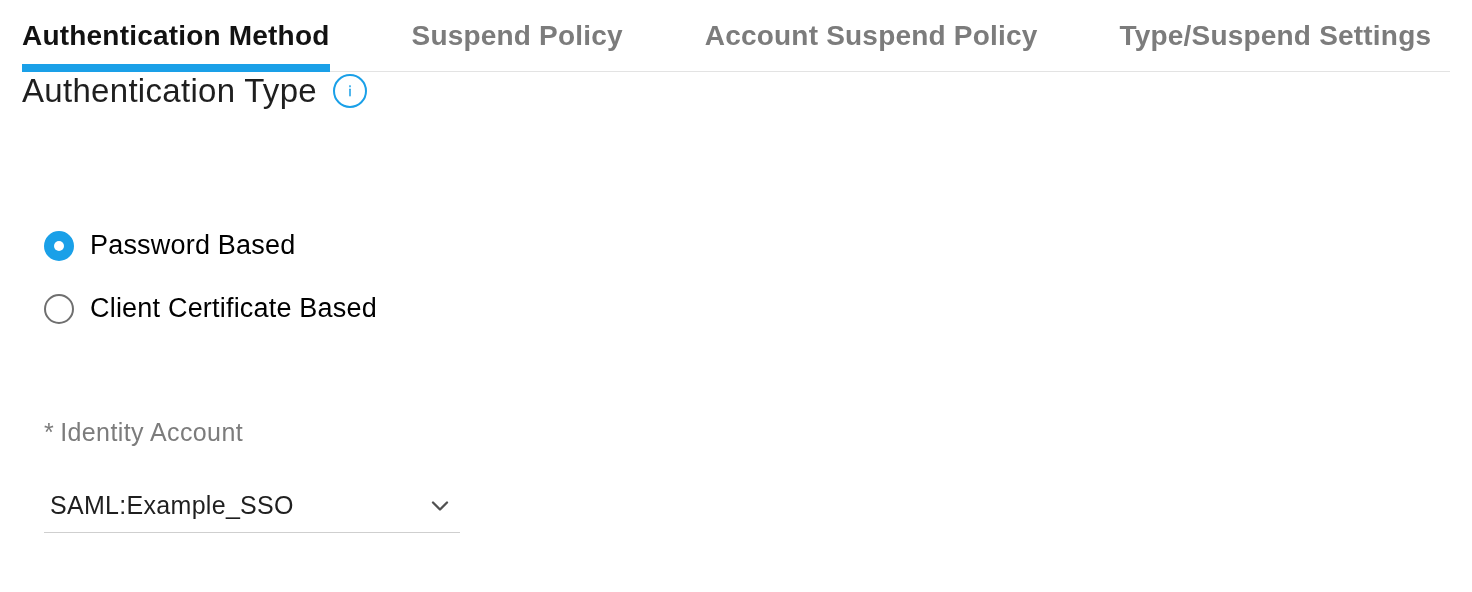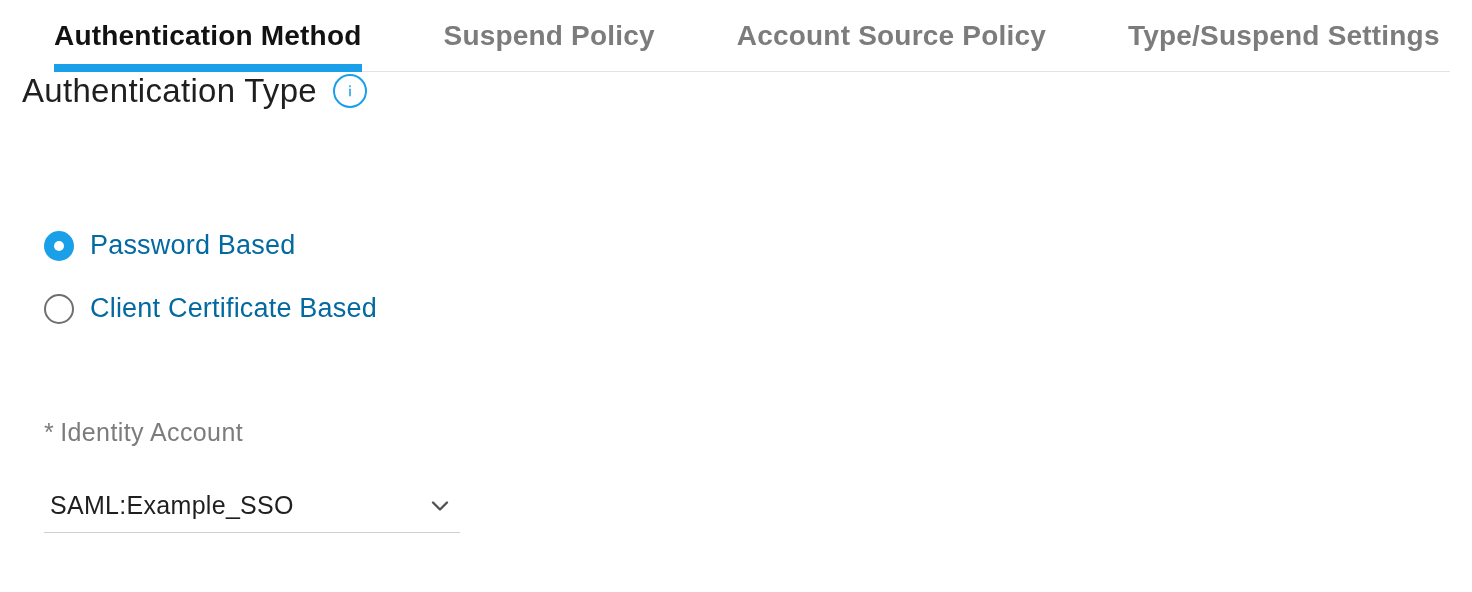--- a/index.html
+++ b/index.html
@@ -10,21 +10,20 @@
       padding: 0 22px;
       width: 1472px;
     }
     
     .tabs {
       display: flex;
       gap: 82px;
       border-bottom: 1px solid #e3e3e3;
       height: 72px;
       align-items: center;
-      margin-left: 32px;
     }
     .tab {
       font-size: 28px;
       font-weight: 600;
       color: #7c7c7c;
       letter-spacing: 0.2px;
       cursor: pointer;
       padding: 0;
       height: 100%;
       display: flex;
@@ -103,21 +102,21 @@
     }
     .radio-outer.checked::after {
       content: "";
       width: 10px;
       height: 10px;
       border-radius: 50%;
       background: #fff;
     }
     .radio-label {
       font-size: 27px;
-      color: #0369a1;
+      color: #000000;
       letter-spacing: 0.2px;
       text-align: right;
     }
 
     
     .field-block {
       margin-top: 94px;
       padding-left: 22px;
     }
     .field-label {
@@ -157,21 +156,21 @@
 <body>
 
 <div class="tabs">
   <div class="tab active">
     <span>Authentication Method</span>
   </div>
   <div class="tab">
     <span>Suspend Policy</span>
   </div>
   <div class="tab">
-    <span>Account Source Policy</span>
+    <span>Account Suspend Policy</span>
   </div>
   <div class="tab">
     <span>Type/Suspend Settings</span>
   </div>
 </div>
 
 <div class="section-heading">
   <h2>Authentication Type</h2>
   <span class="info-icon">
     <svg viewBox="0 0 24 24" width="14" height="20" fill="none" stroke="currentColor" stroke-width="2.6" stroke-linecap="round">

